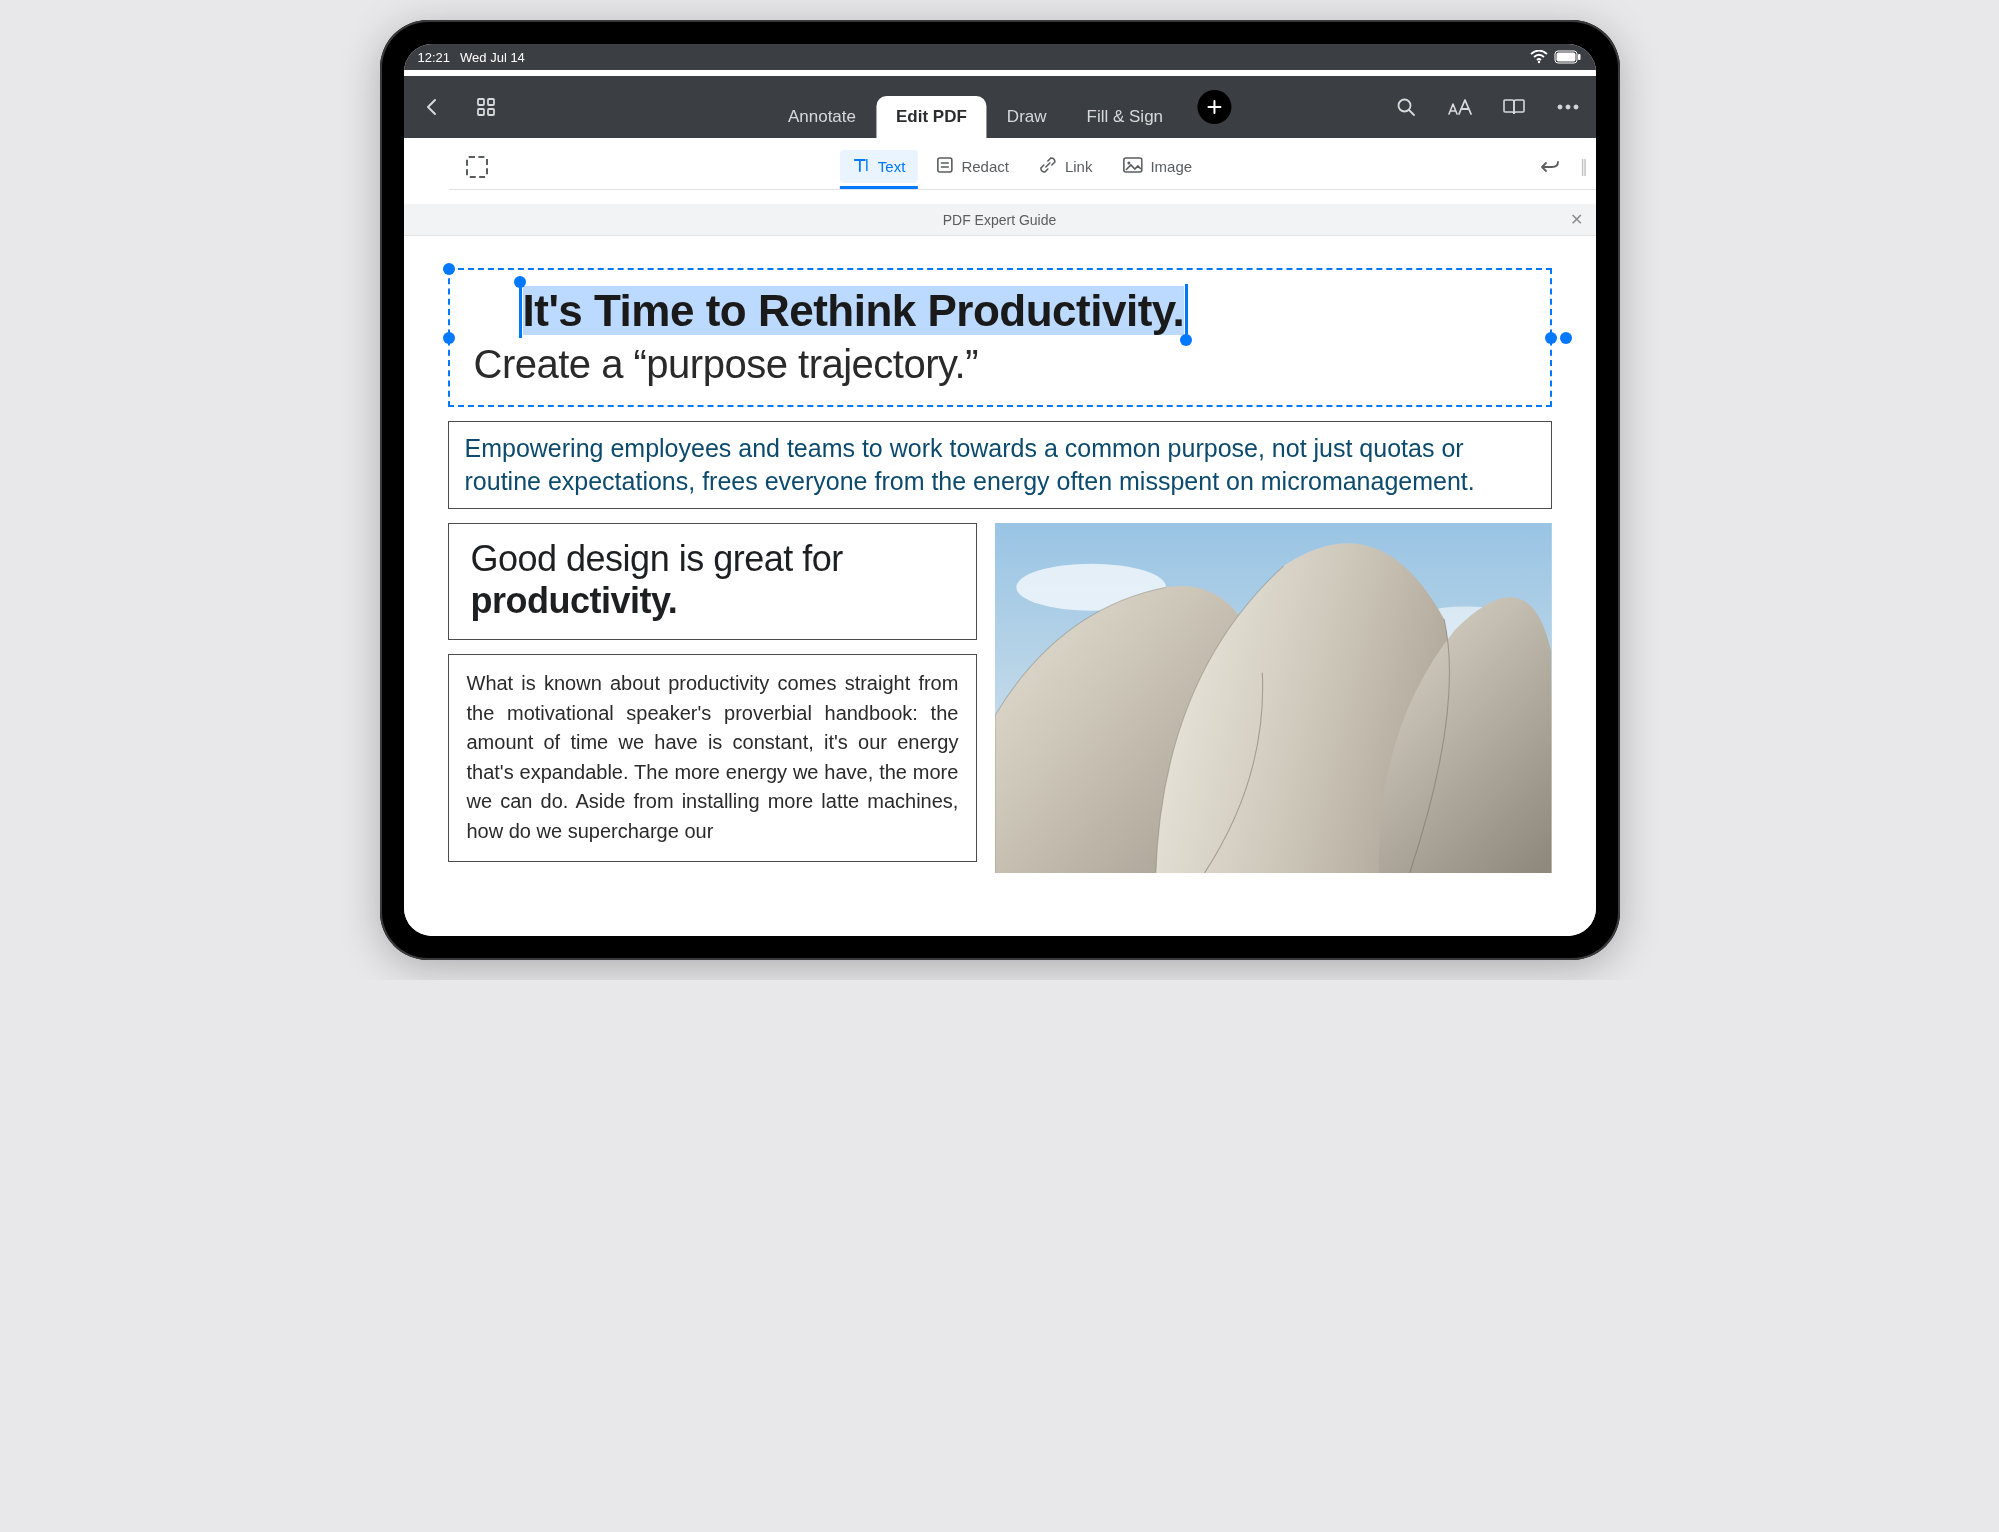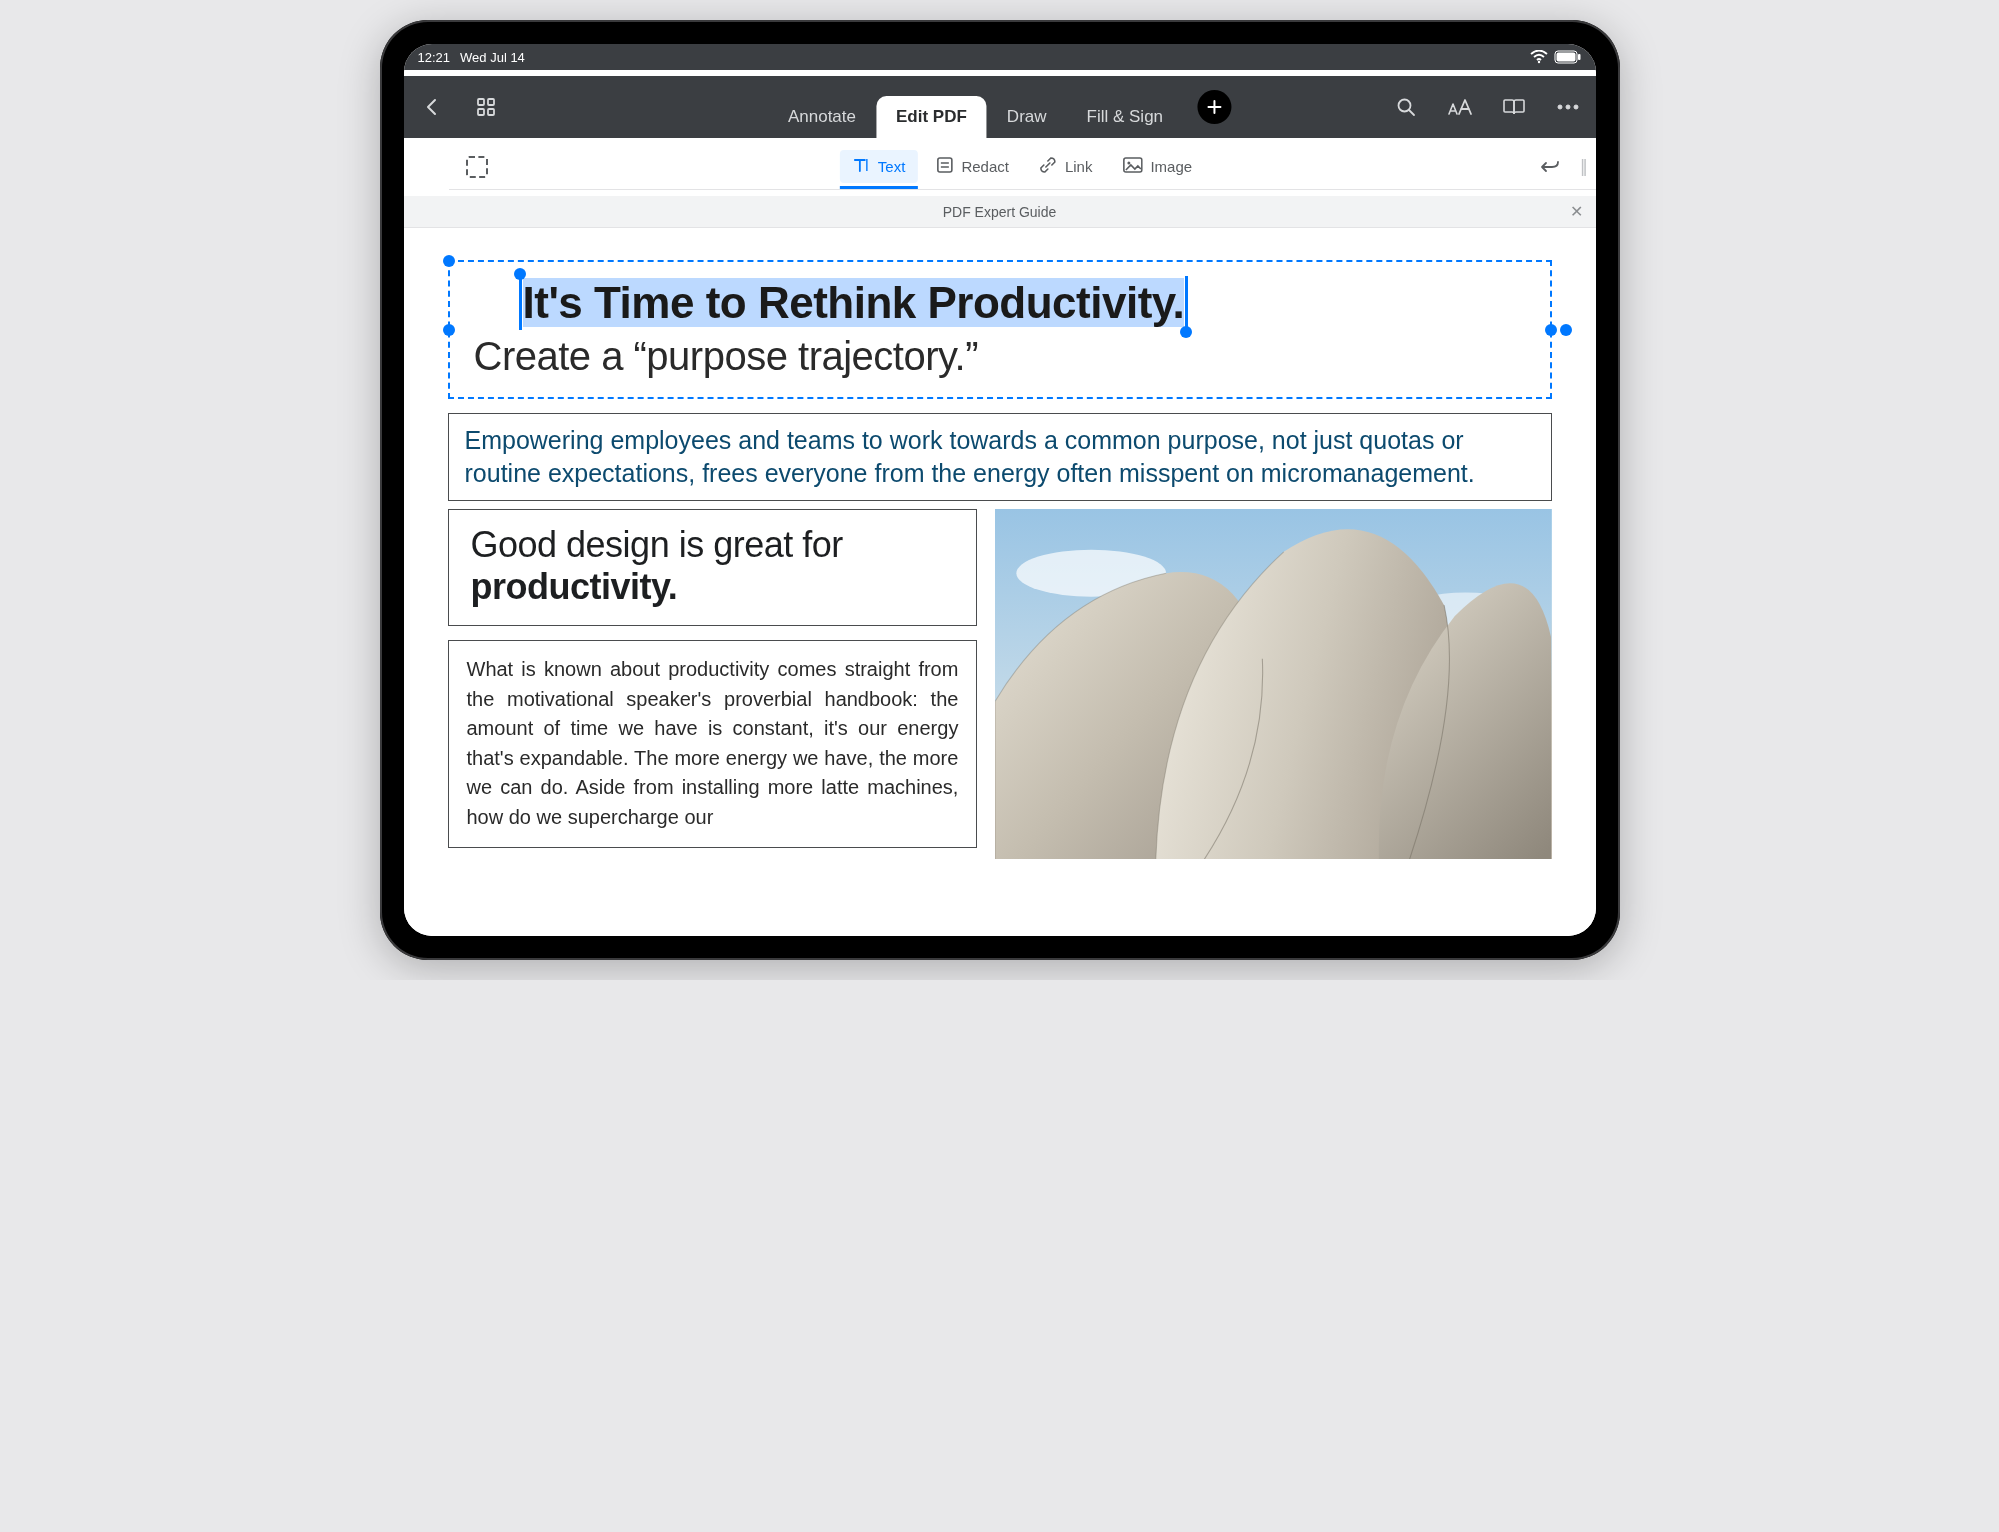--- a/index.html
+++ b/index.html
@@ -146,20 +146,21 @@
   .title-strip {
     height: 32px;
     background: #f2f3f4;
     border-bottom: 1px solid #e3e3e5;
     display:flex;
     align-items:center;
     justify-content:center;
     font-size: 14px;
     color:#5a5d60;
     position:relative;
+    margin-top:8px;
   }
   .title-close {
     position:absolute; right:12px;
     color:#8a8d90; font-size:16px; cursor:pointer;
   }
   
   .doc {
     flex:1;
     background:#fff;
     padding: 20px 44px 0 44px;
@@ -216,21 +217,21 @@
     border:1.5px solid #4a4c4e;
     margin-top: 14px;
     padding: 10px 16px;
   }
   .para1 p {
     font-size: 25px;
     line-height: 1.32;
     color:#0c4a6e;
   }
   .row2 {
-    display:flex; gap:18px; margin-top:8px; align-items:flex-start;
+    display:flex; gap:18px; margin-top:14px; align-items:flex-start;
   }
   .col-l { width: 48%; display:flex; flex-direction:column; gap:14px; }
   .col-r { flex:1; }
   .h2-box {
     border:1.5px solid #4a4c4e;
     padding: 14px 22px 16px 22px;
   }
   .h2-box p {
     font-size: 36px;
     line-height:1.18;

